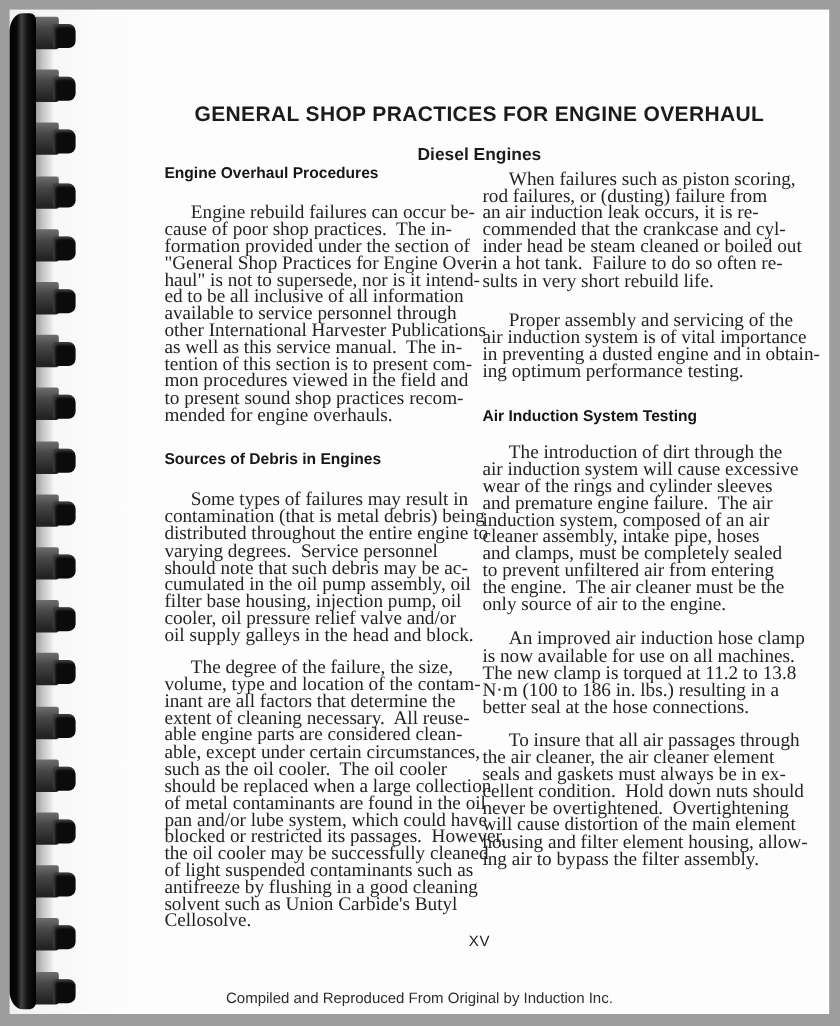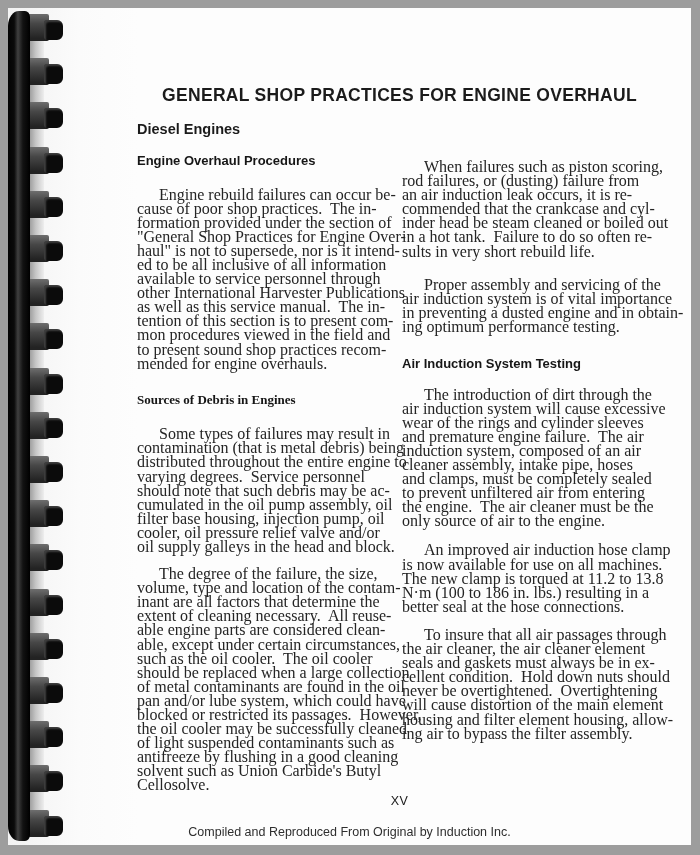--- a/index.html
+++ b/index.html
@@ -43,35 +43,35 @@
     border-radius:11px 5px 5px 11px / 15px 6px 6px 15px;
   }
   
   .content { position:absolute; left:129px; top:79px; width:525px; color:#262626; }
   .title {
     margin:0; font-size:17.5px; font-weight:bold; line-height:17px;
     letter-spacing:0.3px; text-align:center; color:#1b1b1b;
   }
   .subtitle {
     margin:18px 0 0 0; font-size:14.5px; font-weight:bold; line-height:15px;
-    color:#1b1b1b;
-  }
-  .columns { display:flex; margin-top:17px; }
+    text-align:center; color:#1b1b1b;
+  }
+  .columns { display:flex; margin-top:0; }
   .col-left  { width:253px; }
   .col-right { width:260px; margin-left:12px; }
   .sec-heading {
     margin:0; font-size:13px; font-weight:bold; line-height:13.5px;
     color:#161616; white-space:pre;
   }
   .para {
     margin:0; font-family:"Liberation Serif", serif;
     font-size:16px; line-height:14.1px; white-space:pre;
     text-indent:22px; color:#242424;
   }
-  .mt20 { margin-top:20px; }  .mt22 { margin-top:22px;font-family:Liberation Serif, serif; }
+  .mt20 { margin-top:20px; }  .mt22 { margin-top:22px; }
   .mt21 { margin-top:21px; }  .mt13 { margin-top:13px; }
   .mt6  { margin-top:6px;  }  .mt31 { margin-top:31px; }
   .mt19 { margin-top:19px; }  .mt23 { margin-top:23px; }
   .mt17 { margin-top:17px; }  .mt15 { margin-top:15px; }
   .mt14 { margin-top:14px; }
   .pagenum {
     margin:1px 0 0 0; text-align:center;
     font-size:12.5px; font-weight:normal; letter-spacing:0.5px; color:#1b1b1b;
   }
   .credit {

